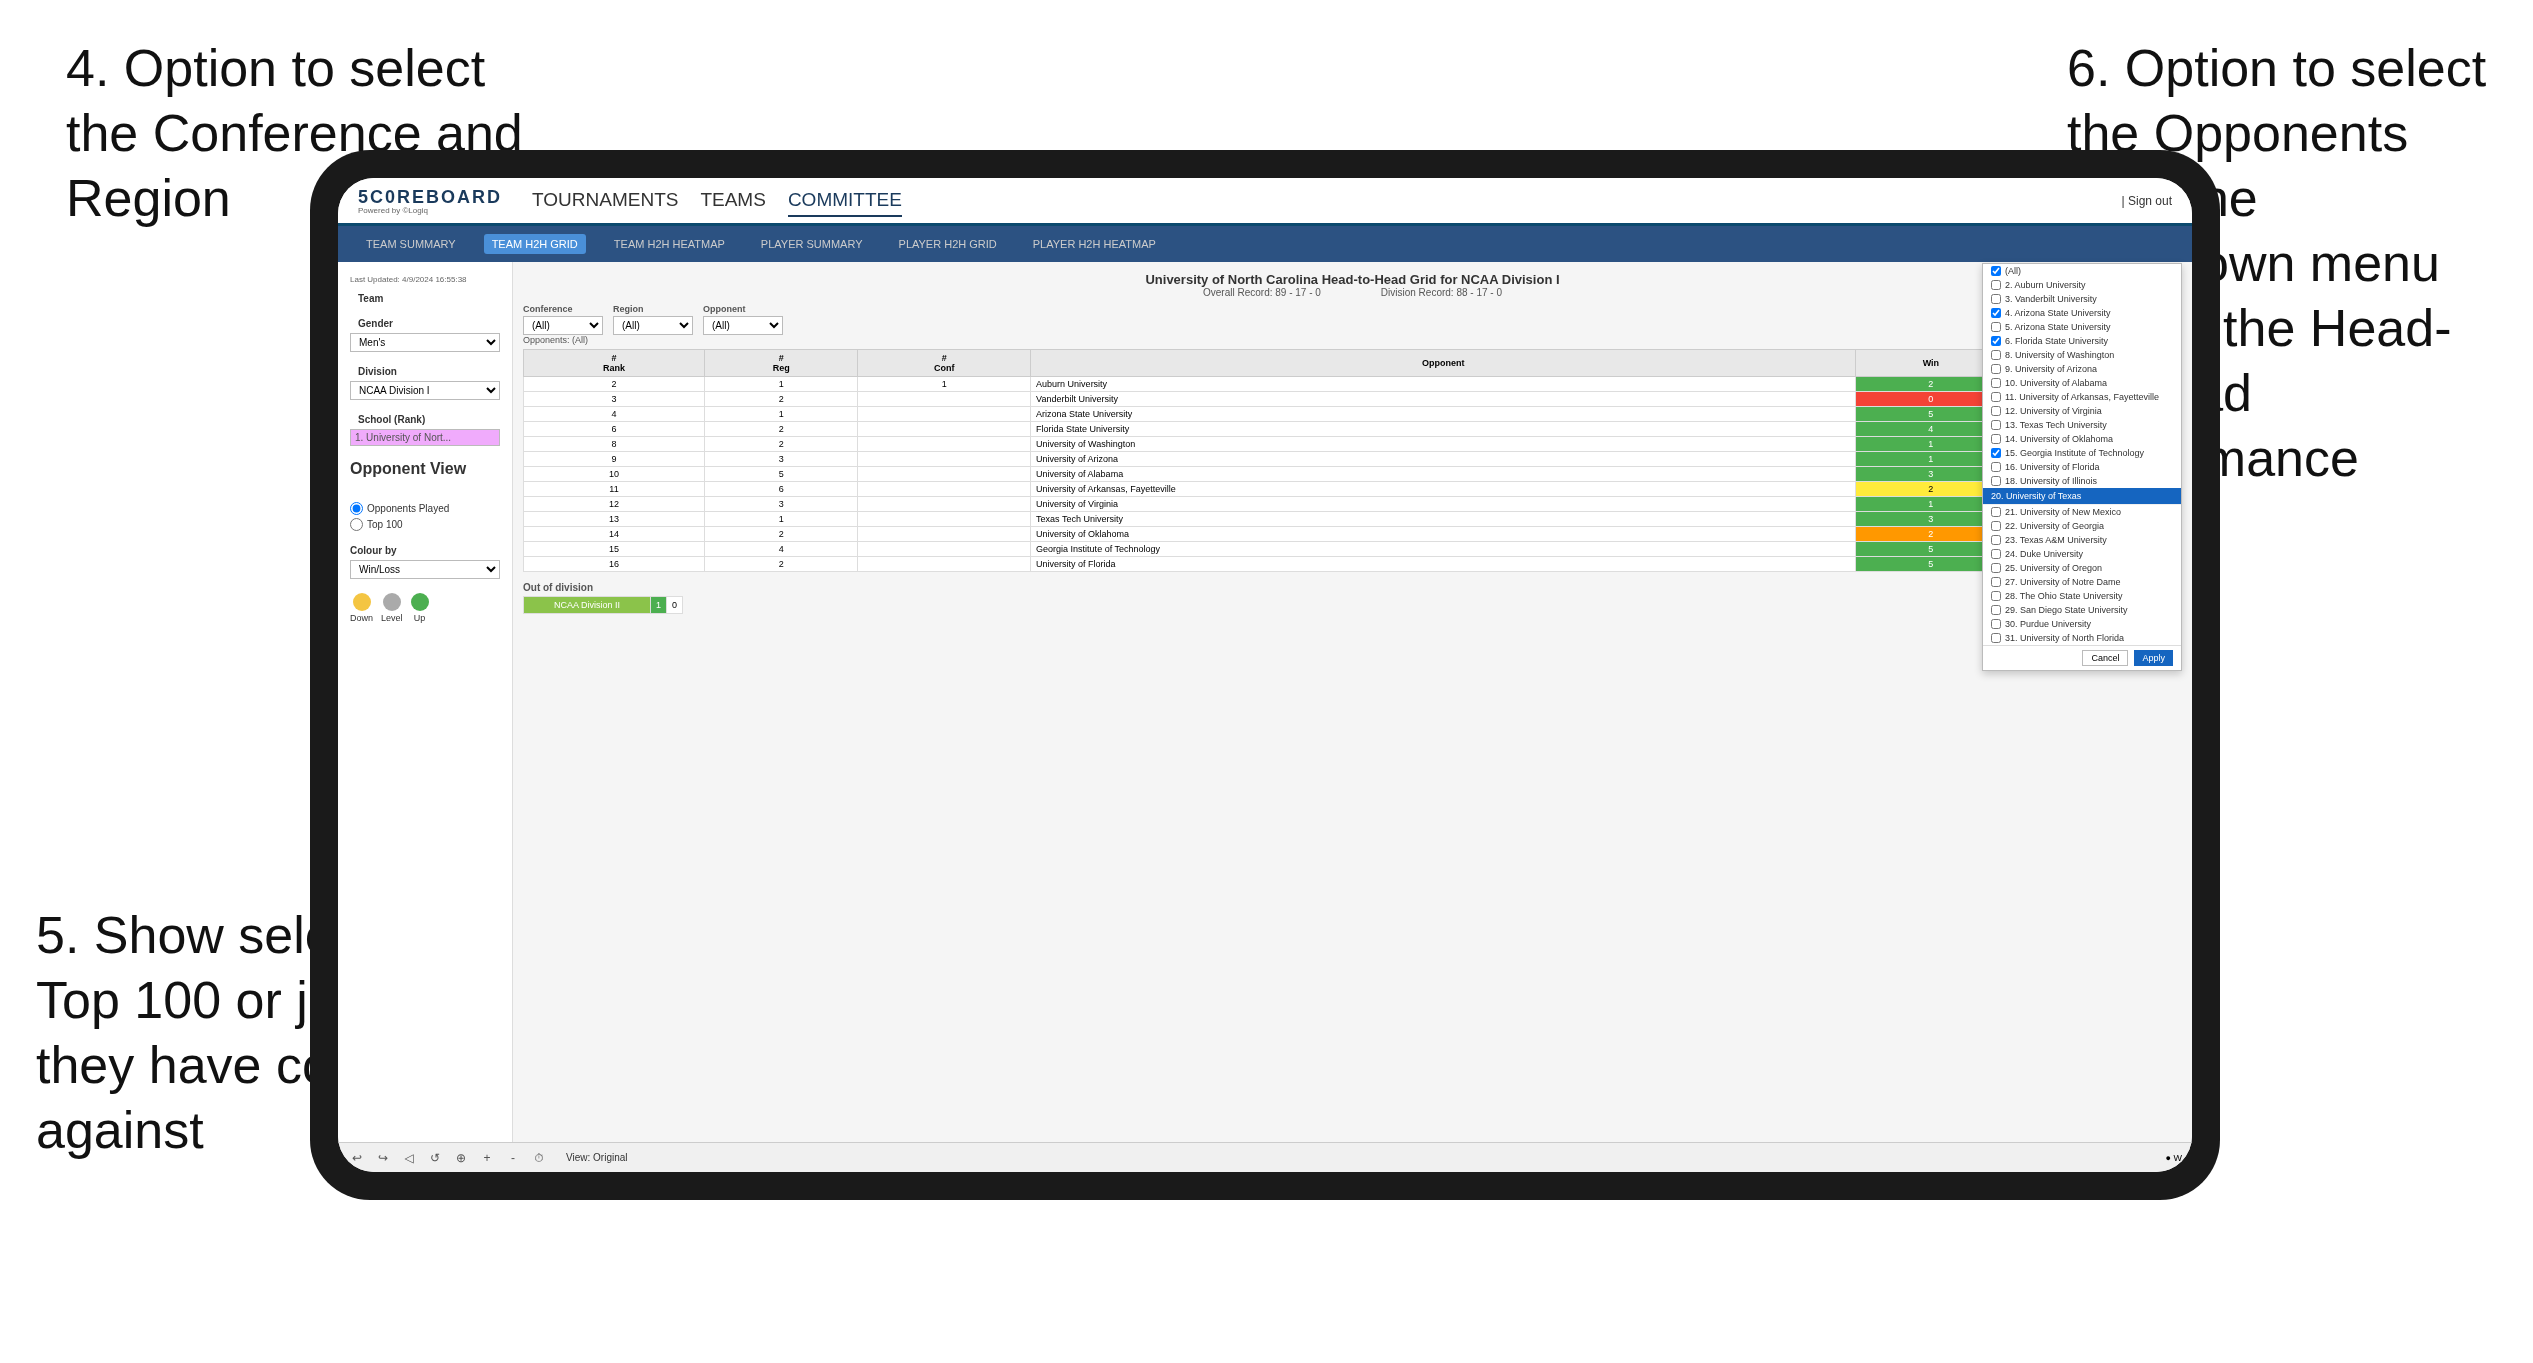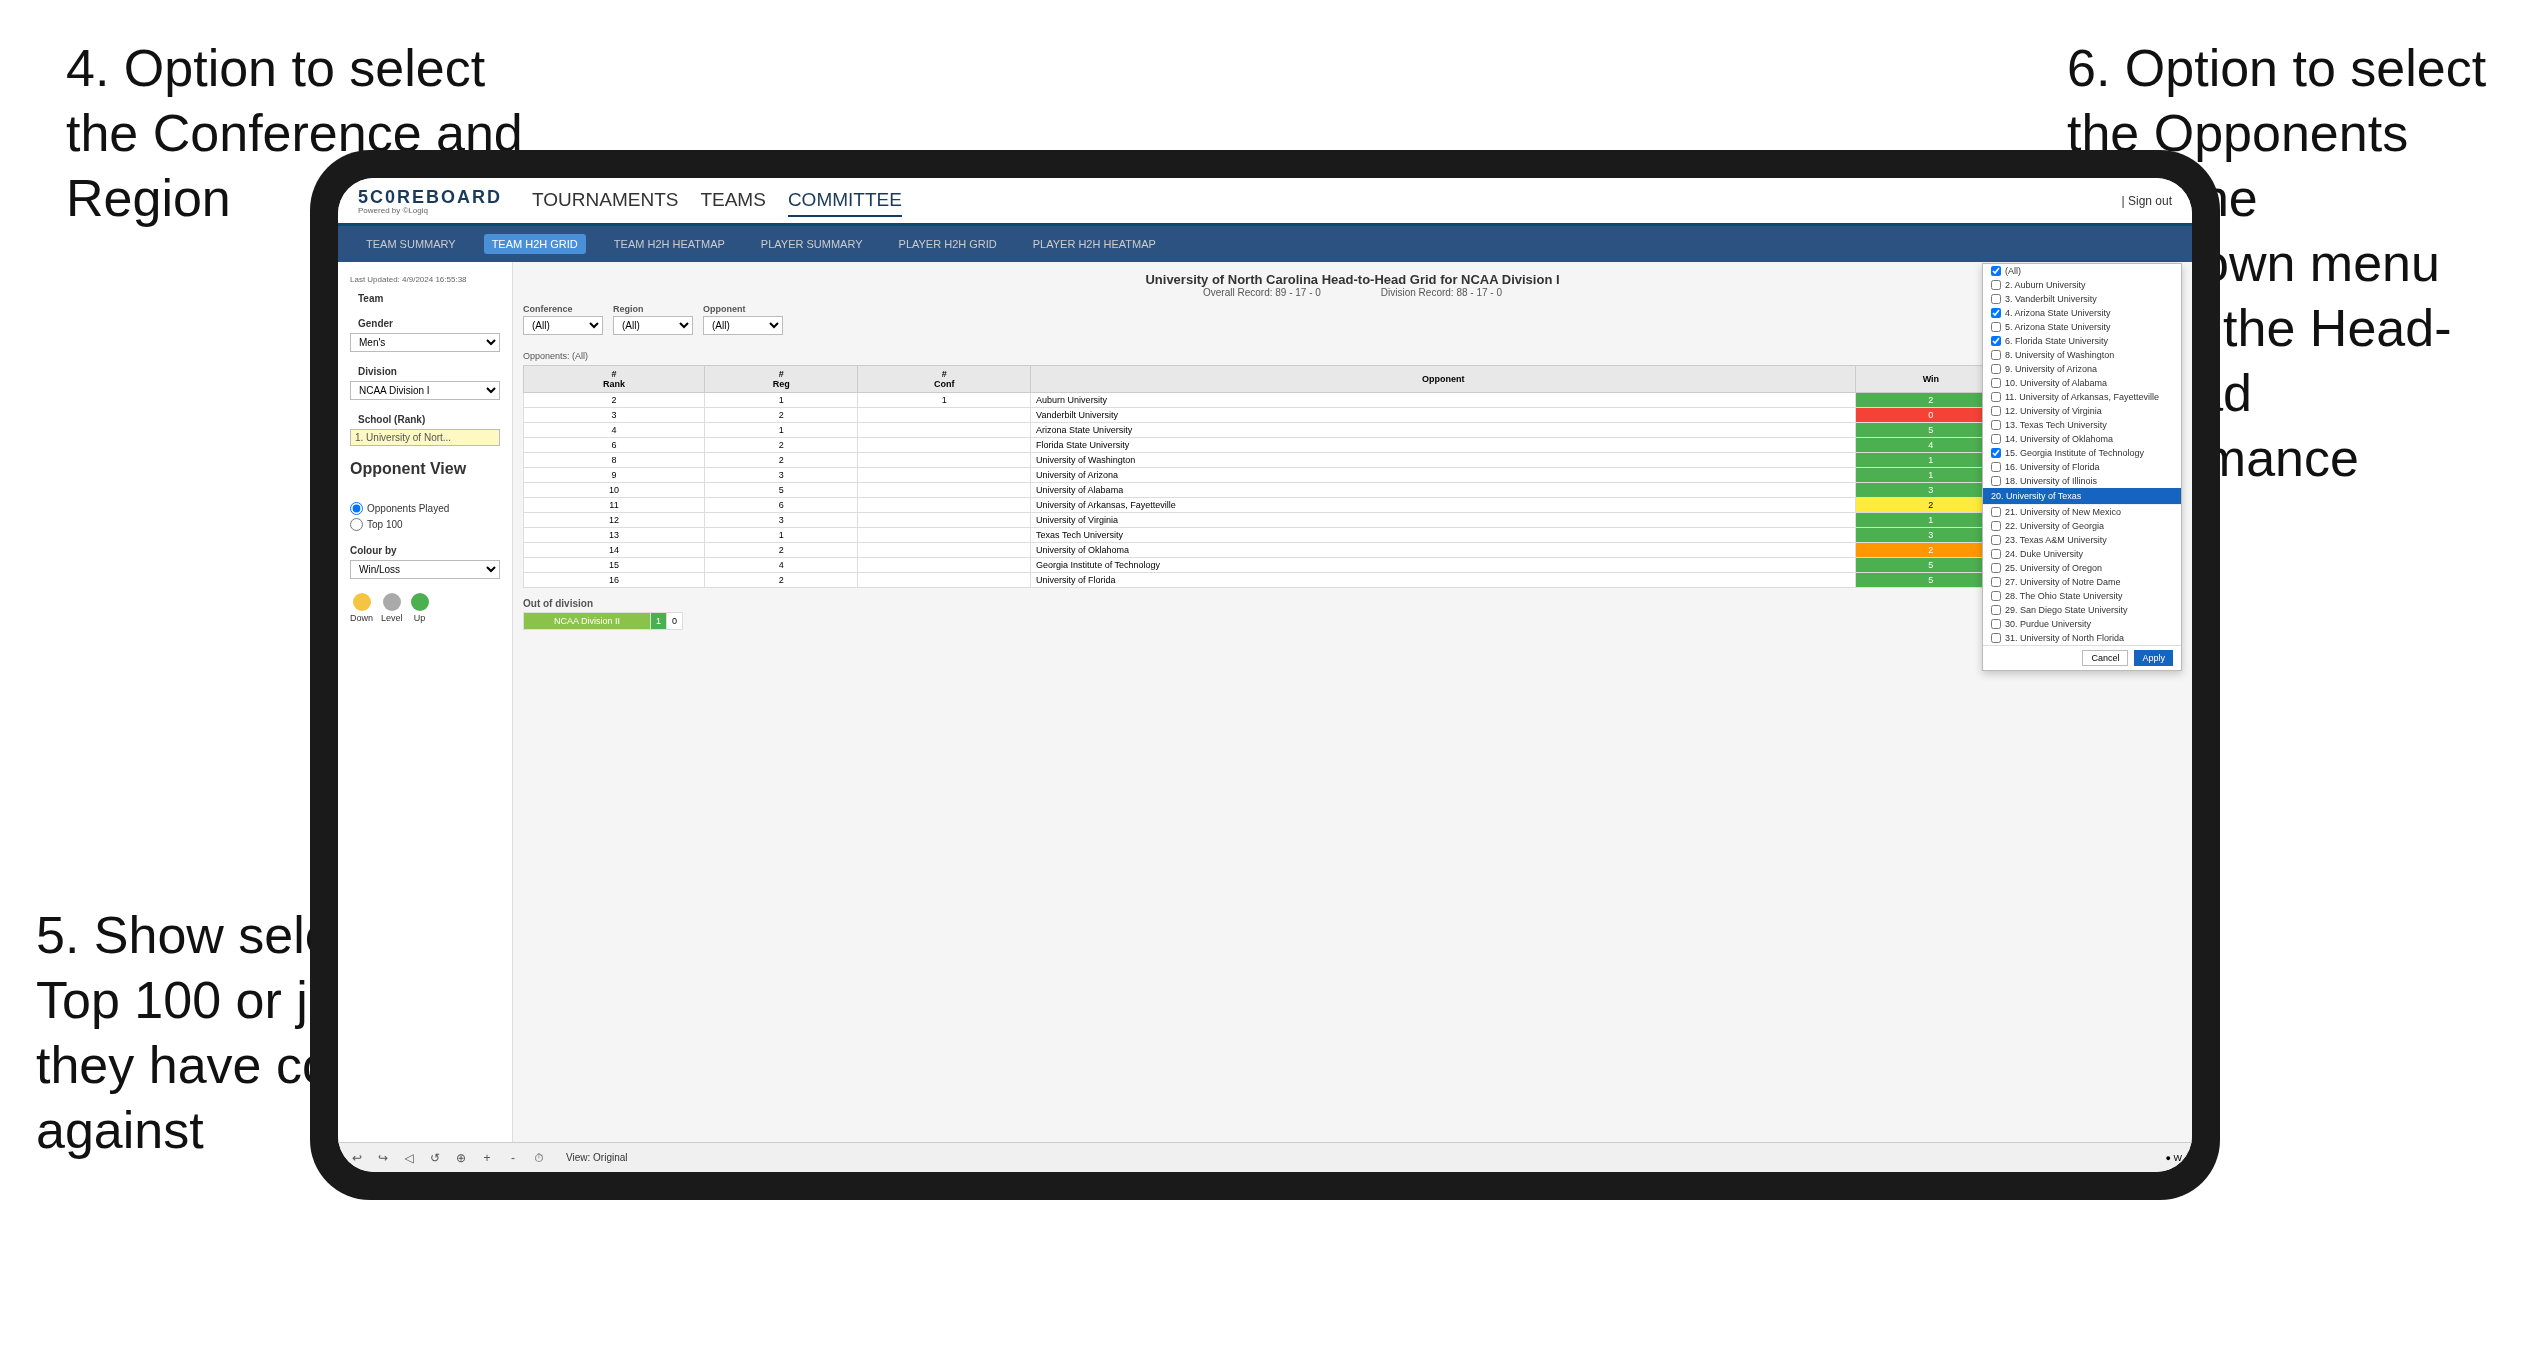--- a/index.html
+++ b/index.html
@@ -187,21 +187,21 @@
       padding: 2px 4px;
       border: 1px solid #bbb;
       background: #fff;
     }
 
     .sidebar-value {
       font-size: 10px;
       color: #555;
       border: 1px solid #bbb;
       padding: 2px 4px;
-      background: #fef9c3;
+      background: #f0abfc;
     }
 
     .last-updated {
       font-size: 8px;
       color: #666;
       margin-bottom: 8px;
       line-height: 1.4;
     }
 
     .opponent-view-label {
@@ -275,21 +275,21 @@
       color: #555;
       display: flex;
       justify-content: center;
       gap: 60px;
     }
 
     
     .filter-row {
       display: flex;
       gap: 10px;
-      margin-bottom: 16px;
+      margin-bottom: 0;
       align-items: flex-end;
       font-size: 10px;
     }
 
     .filter-group {
       display: flex;
       flex-direction: column;
       gap: 2px;
     }
 

